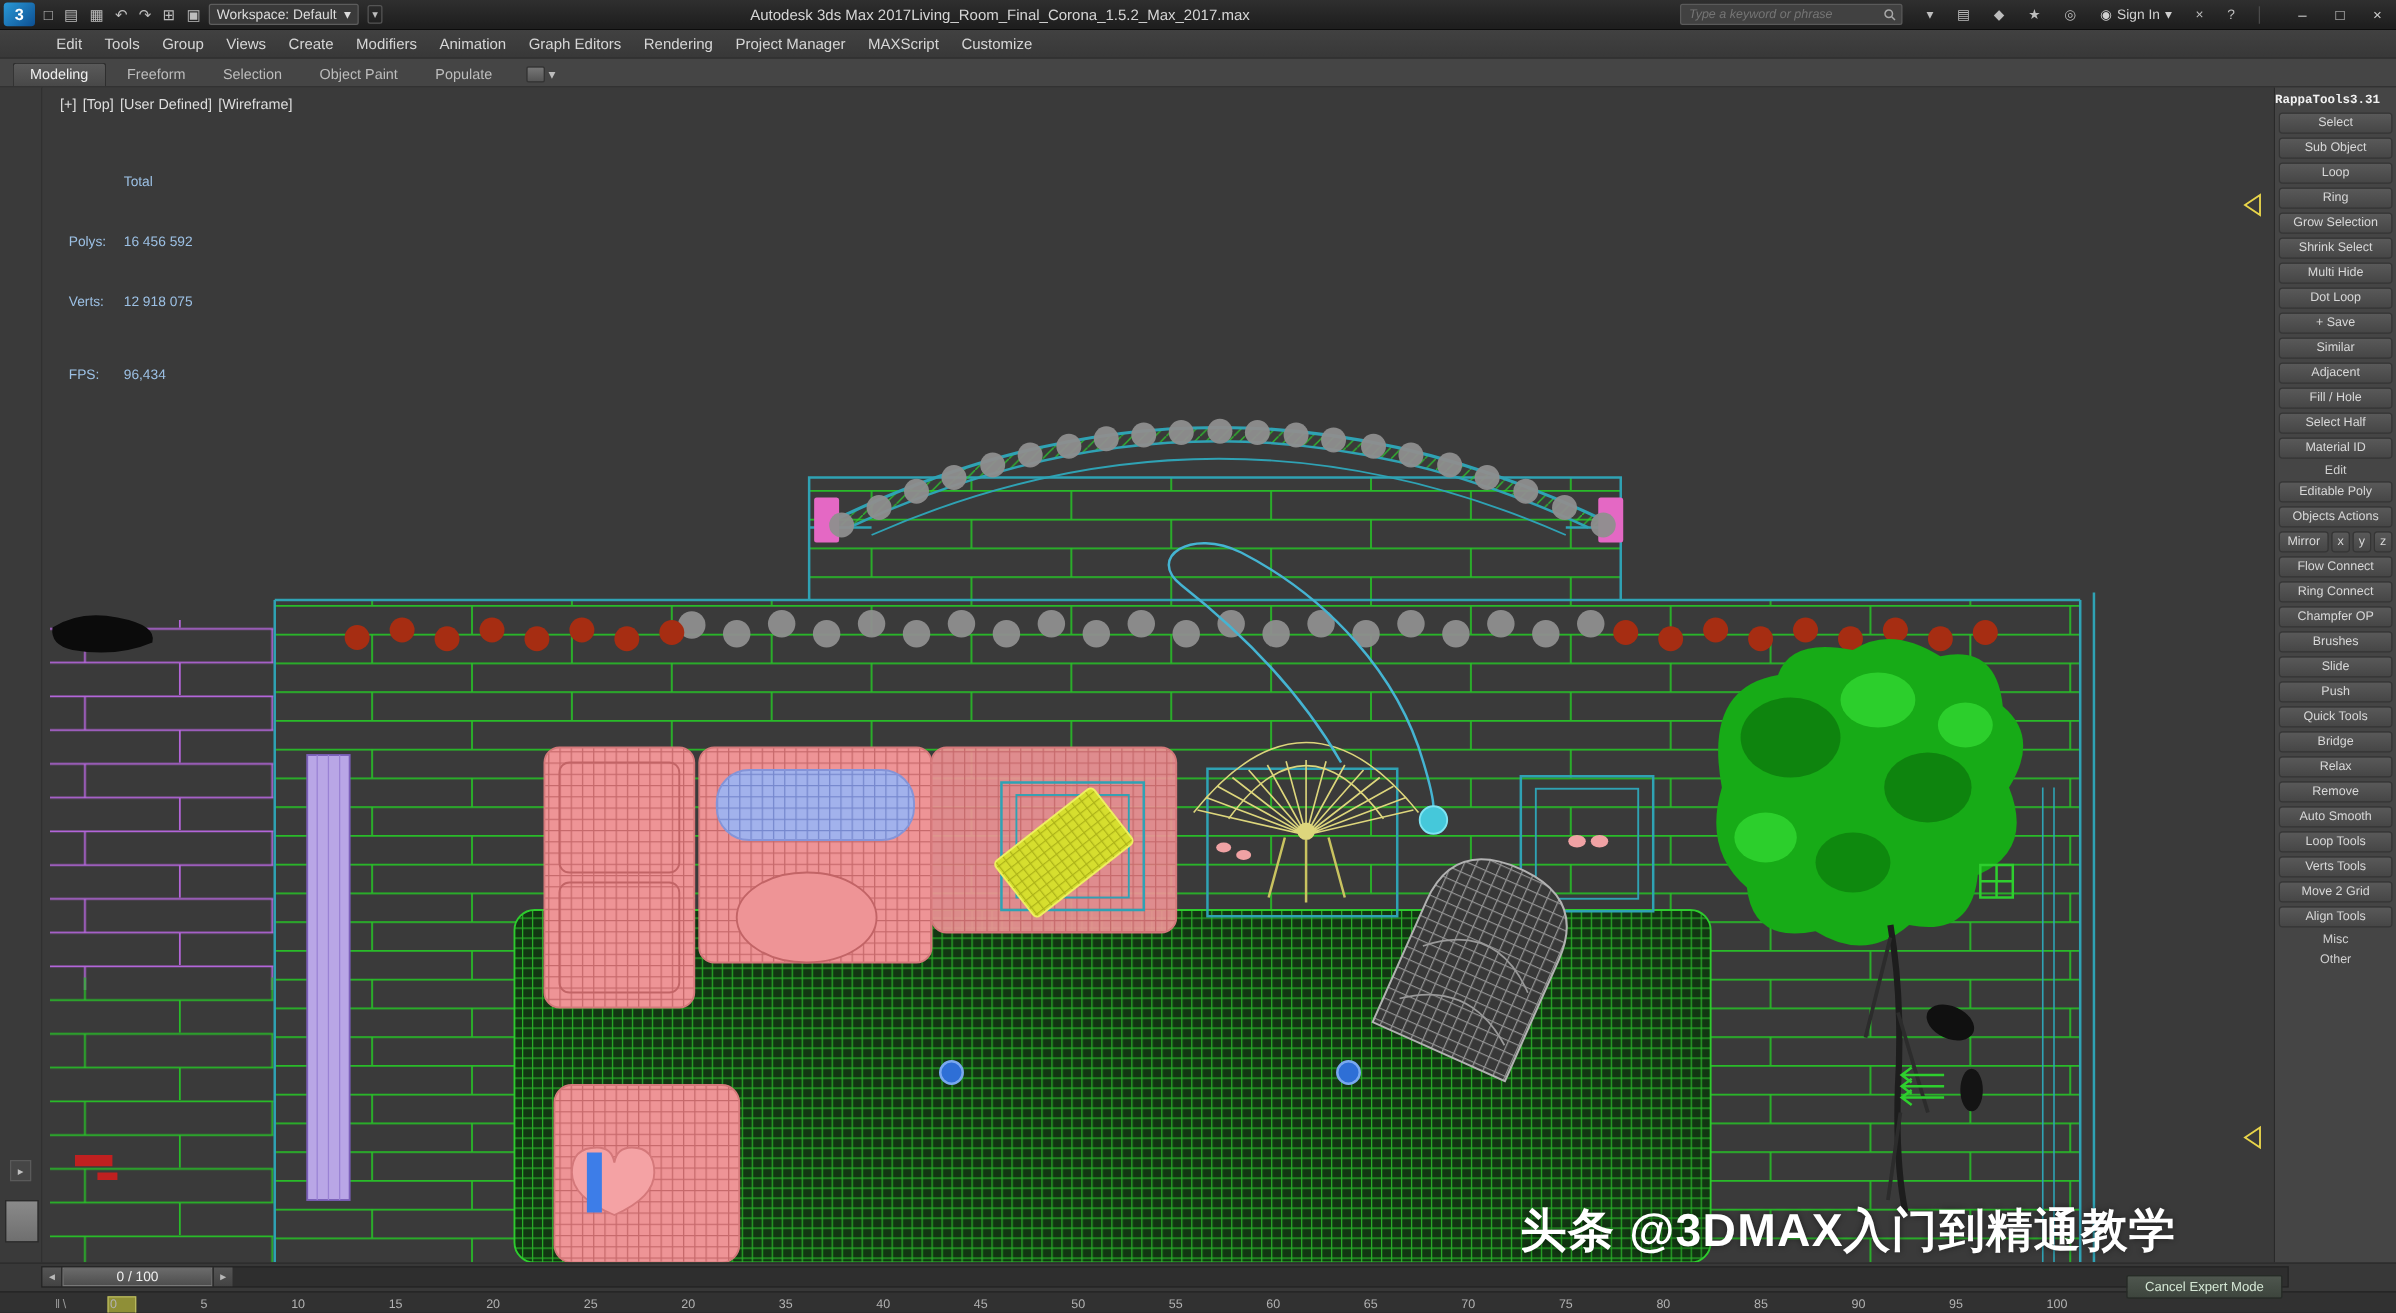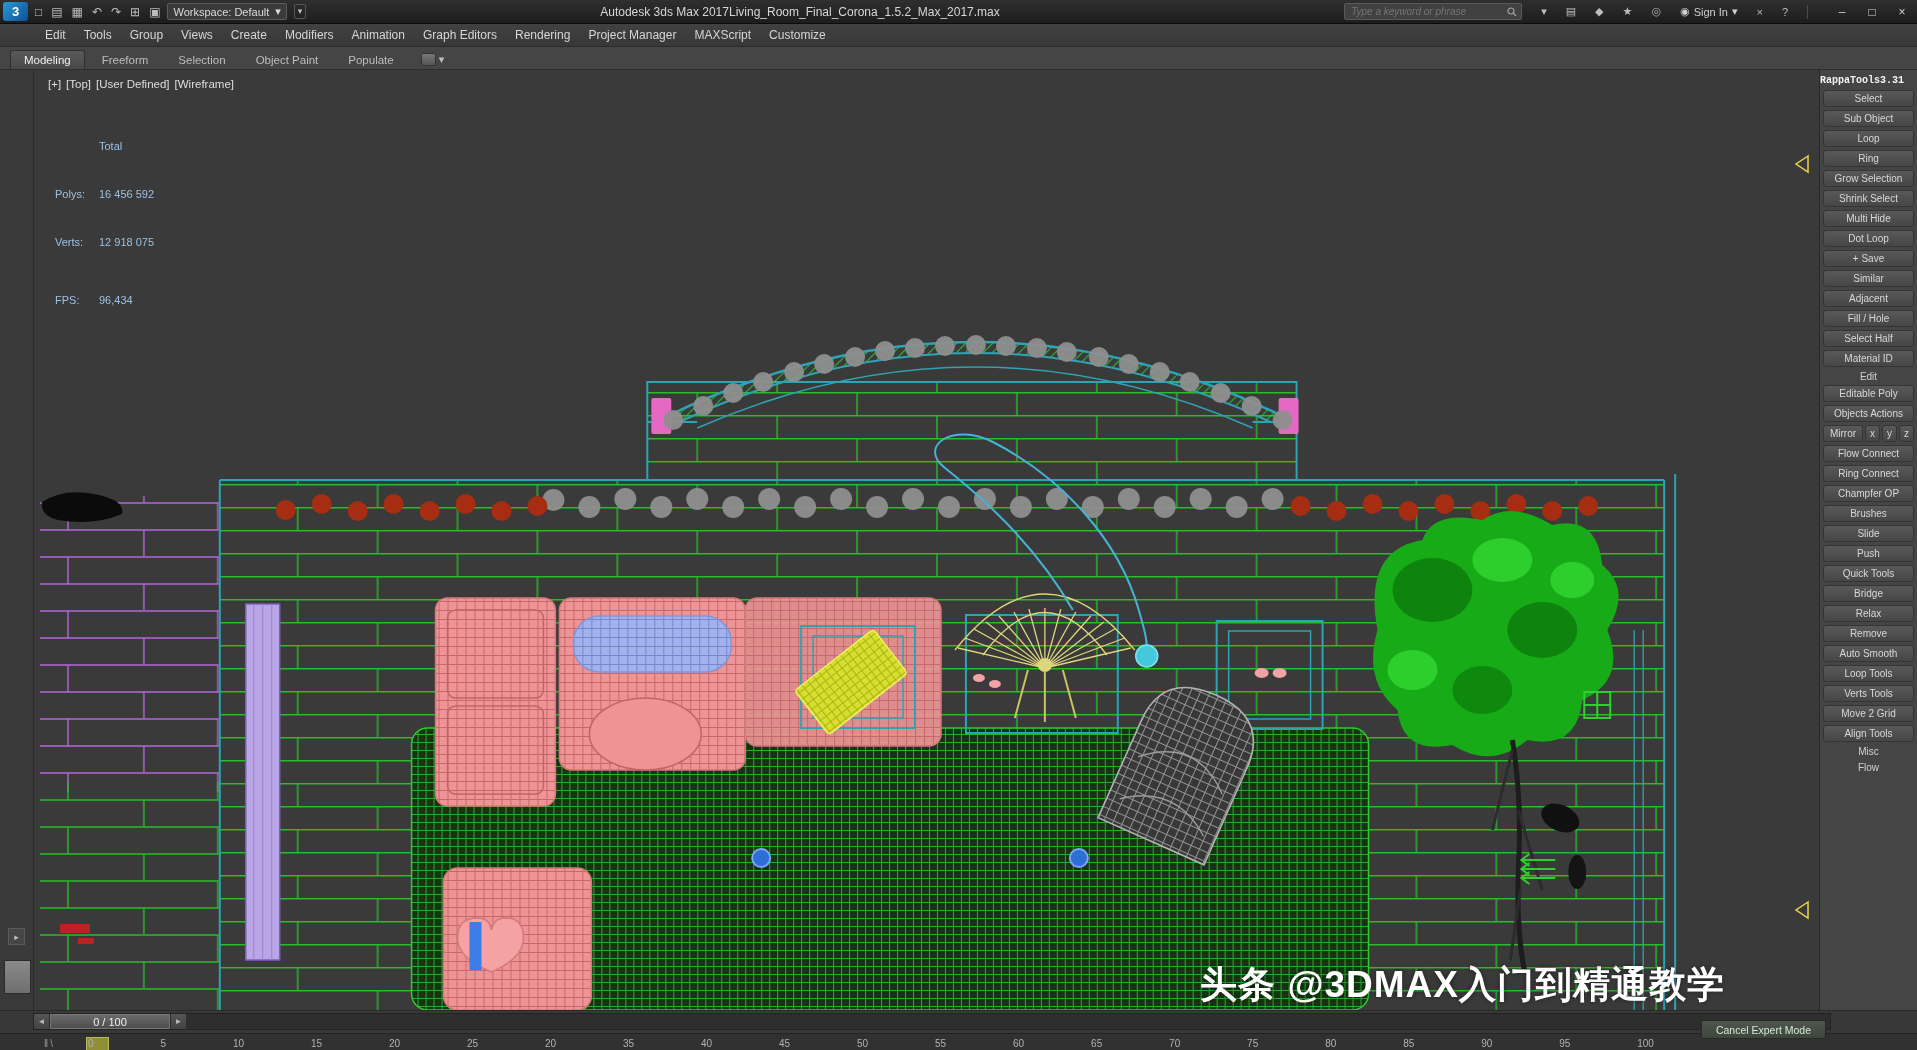--- a/index.html
+++ b/index.html
@@ -50,21 +50,21 @@
     color:#c0c0c0;font-size:9px;display:flex;align-items:center;justify-content:center;cursor:pointer;}
   .ls-swatch{position:absolute;left:4px;top:890px;width:25px;height:32px;background:linear-gradient(#8a8a8a,#6f6f6f);
     border:1px solid #2a2a2a;cursor:pointer;}
   .viewport{flex:1;position:relative;background:#3a3a3a;overflow:hidden;}
   .scene{position:absolute;inset:0;width:100%;height:100%;}
   .vp-label{position:absolute;left:14px;top:8px;font-size:11.5px;color:#dedede;display:flex;gap:5px;}
   .vp-label span{cursor:pointer;}
   .vp-stats{position:absolute;left:21px;top:36px;font-size:11px;color:#9cc0e4;line-height:16px;white-space:pre;}
   .vp-stats .lab{display:inline-block;width:44px;}
   .vp-stats .fps{margin-top:10px;}
-  .watermark{position:absolute;right:94px;bottom:0px;font-size:37px;font-weight:bold;color:#ffffff;
+  .watermark{position:absolute;right:78px;bottom:0px;font-size:37px;font-weight:bold;color:#ffffff;
     white-space:nowrap;text-shadow:0 0 5px rgba(0,0,0,.45);letter-spacing:1px;}
 
   
   .rappatools{width:97px;background:#454545;border-left:1px solid #292929;overflow:hidden;}
   .rt-title{text-align:left;font-size:10px;font-weight:bold;color:#f2f2f2;padding:5px 0 2px;white-space:nowrap;font-family:Liberation Mono, monospace;}
   .rt-btn{height:15px;line-height:15px;margin:2px 3px 3px;background:linear-gradient(#595959,#464646);
     border:1px solid #353535;border-radius:3px;font-size:10px;color:#d8d8d8;text-align:center;cursor:pointer;
     white-space:nowrap;overflow:hidden;}
   .rt-section{height:13px;line-height:13px;text-align:center;font-size:10px;color:#d0d0d0;margin:3px 0 2px;}
   .rt-mrow{display:flex;margin:2px 3px 3px;gap:2px;}
@@ -472,21 +472,21 @@
       <div class="rt-btn">Quick Tools</div>
       <div class="rt-btn">Bridge</div>
       <div class="rt-btn">Relax</div>
       <div class="rt-btn">Remove</div>
       <div class="rt-btn">Auto Smooth</div>
       <div class="rt-btn">Loop Tools</div>
       <div class="rt-btn">Verts Tools</div>
       <div class="rt-btn">Move 2 Grid</div>
       <div class="rt-btn">Align Tools</div>
       <div class="rt-section">Misc</div>
-      <div class="rt-section">Flow</div>
+      <div class="rt-section">Other</div>
     </div>
   </div>
 
   <div class="timerow">
     <div class="ts-track">
       <div class="ts-arrow">◄</div>
       <div class="ts-handle">0 / 100</div>
       <div class="ts-arrow r">►</div>
     </div>
   </div>

